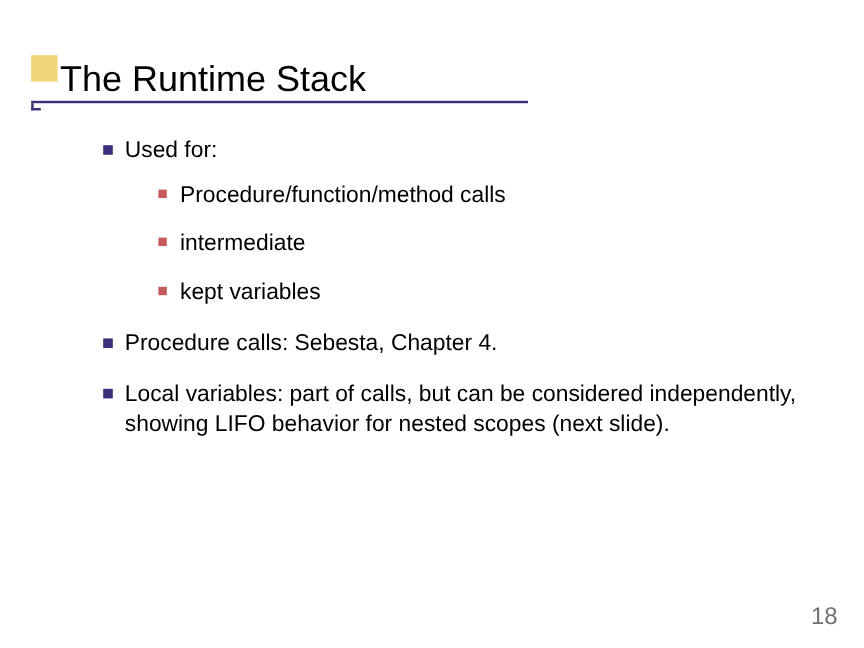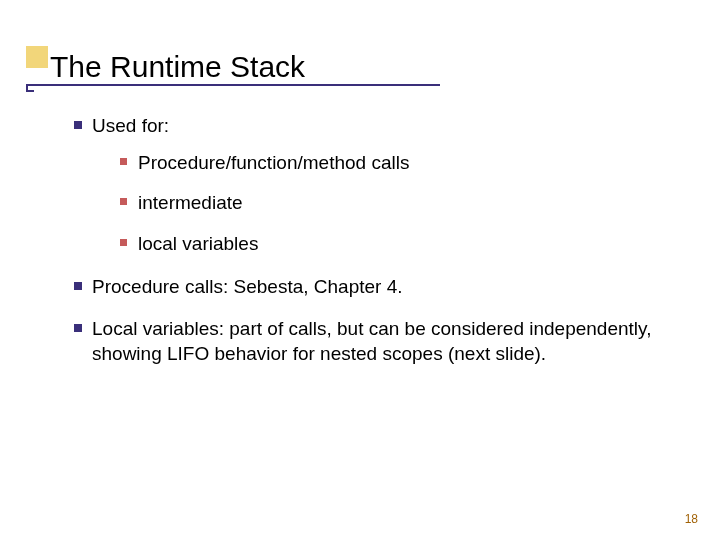--- a/index.html
+++ b/index.html
@@ -42,23 +42,24 @@
   .title-tick {
     position: absolute;
     left: 26px;
     bottom: 2px;
     width: 8px;
     height: 6px;
     border-left: 2px solid #3a2f7a;
     border-bottom: 2px solid #3a2f7a;
   }
   .content {
-    padding: 20px 54px 0 74px;
+    padding: 20px 54px 0 58px;
     font-size: 19px;
     line-height: 1.3;
+    margin-left: 28px;
   }
   .lvl1 {
     position: relative;
     padding-left: 18px;
     margin-bottom: 18px;
   }
   .lvl1::before {
     content: "";
     position: absolute;
     left: 0;
@@ -82,42 +83,42 @@
     left: 0;
     top: 7px;
     width: 7px;
     height: 7px;
     background: #c55a5a;
   }
   .page-num {
     position: absolute;
     right: 22px;
     bottom: 14px;
-    font-size: 12px;
-    color: #a16207;
+    font-size: 20px;
+    color: #737373;
   }
 </style>
 </head>
 <body>
 
 <div class="title-wrap">
   <div class="title-decor"></div>
   <div class="title-underline"></div>
   <div class="title-tick"></div>
   <h1 class="title">The Runtime Stack</h1>
 </div>
 
 <div class="content">
 
   <div class="lvl1">
     <span>Used for:</span>
     <div class="lvl2-group">
       <div class="lvl2">Procedure/function/method calls</div>
       <div class="lvl2">intermediate</div>
-      <div class="lvl2">local variables</div>
+      <div class="lvl2">kept variables</div>
     </div>
   </div>
 
 
   <div class="lvl1">Procedure calls: Sebesta, Chapter 4.</div>
 
   <div class="lvl1">Local variables: part of calls, but can be considered independently, showing LIFO behavior for nested scopes (next slide).</div>
 
 </div>
 

